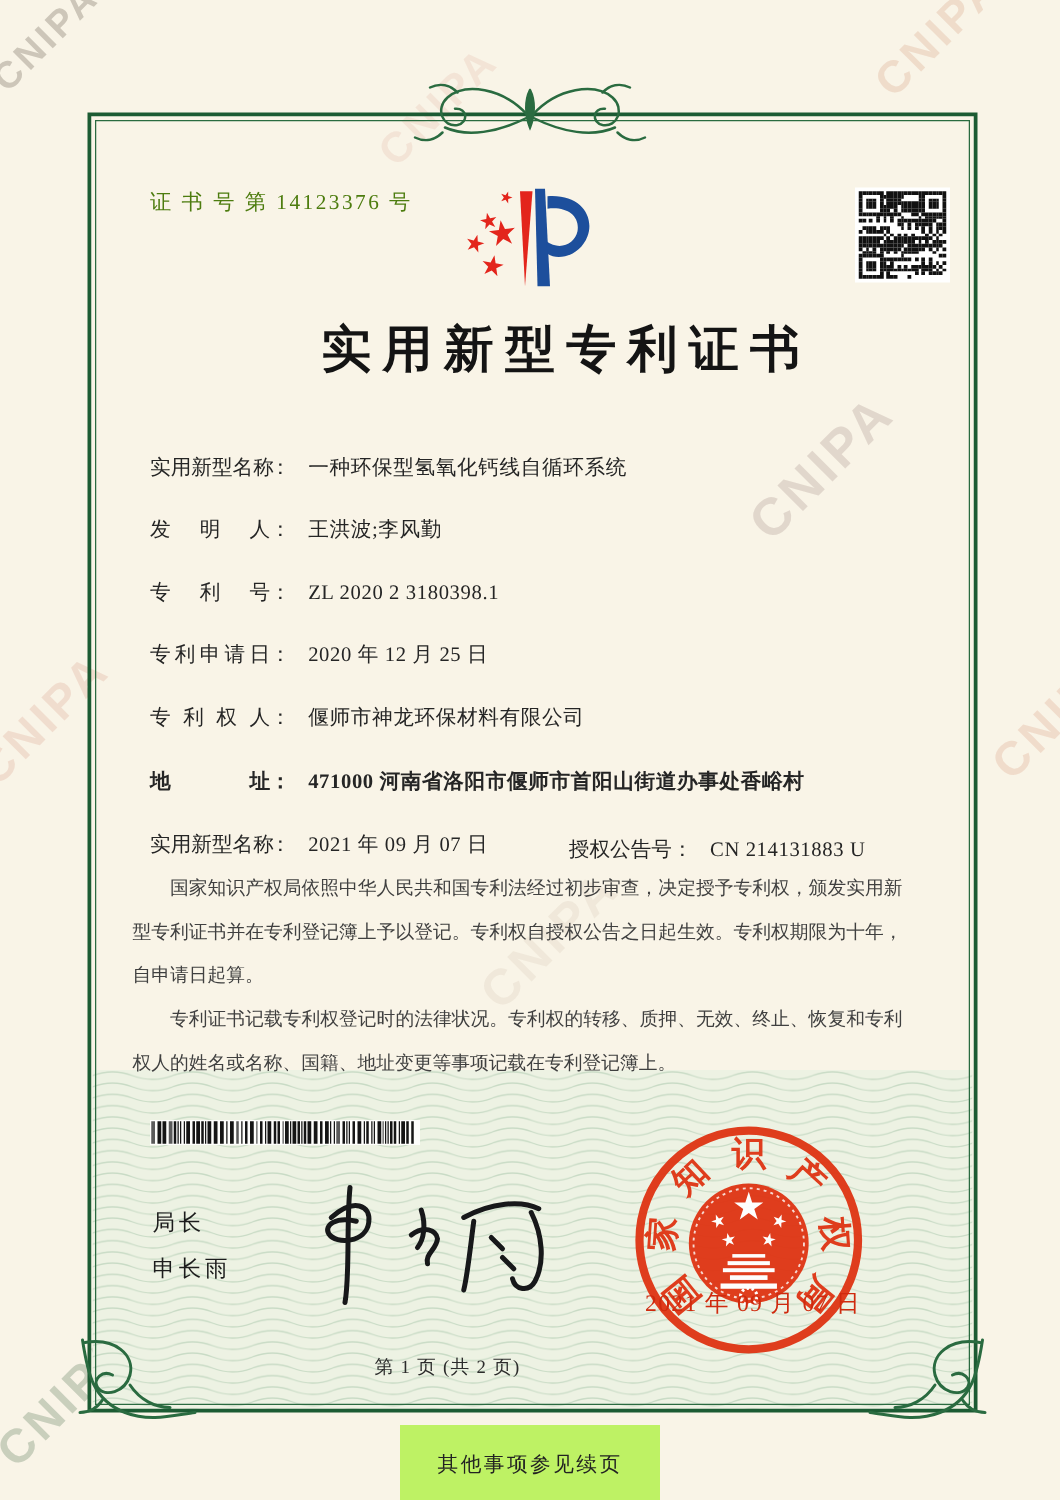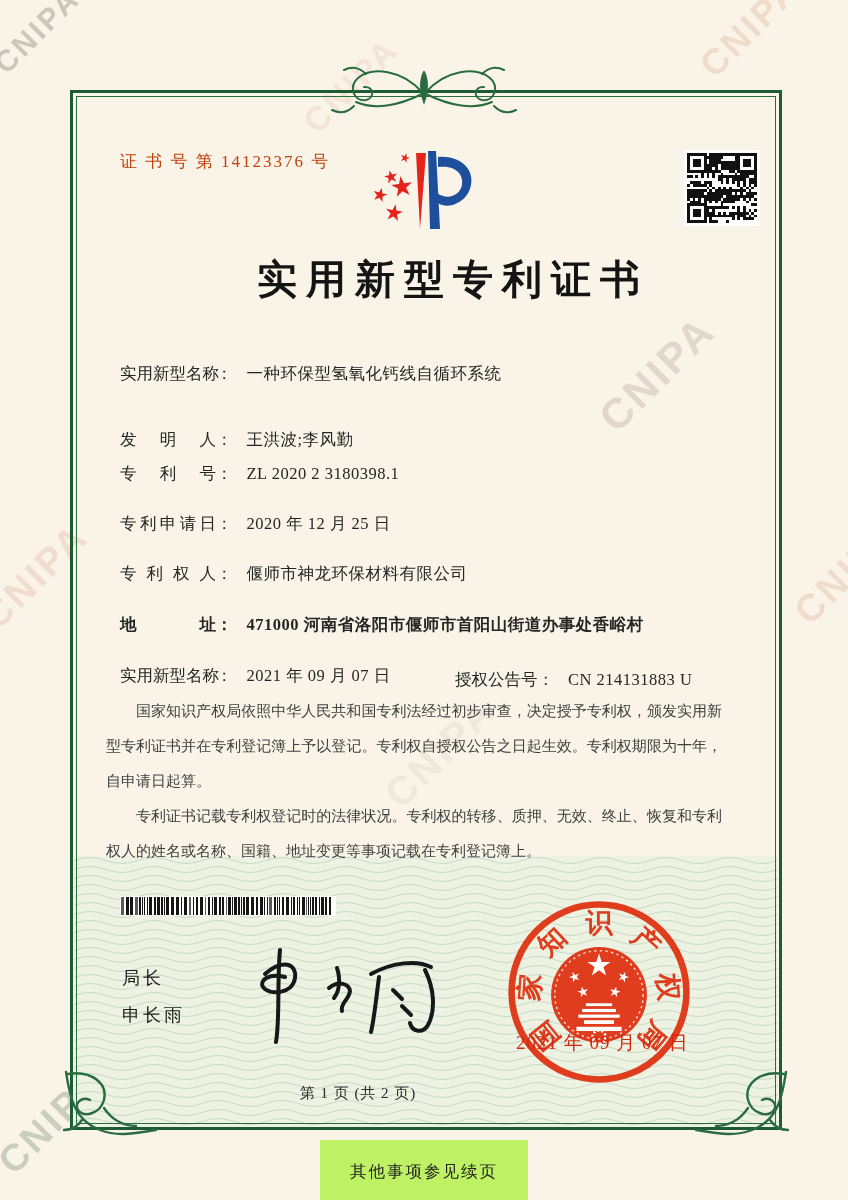--- a/index.html
+++ b/index.html
@@ -9,21 +9,21 @@
   .wm{position:absolute;font-family:"Liberation Sans",sans-serif;font-weight:bold;transform:rotate(-45deg);letter-spacing:3px;pointer-events:none;user-select:none;}
 
   #waveband{position:absolute;left:74px;top:856px;width:704px;height:272px;background:#edf2e3;}
   #waveband svg{display:block;}
 
   #borderbox{position:absolute;left:70px;top:90px;width:712px;height:1040px;border:3px solid #1c5b33;box-sizing:border-box;}
   #borderinner{position:absolute;left:3px;top:3px;right:3px;bottom:3px;border:1px solid #2a6b40;}
 
   .orn{position:absolute;pointer-events:none;}
 
-  #certno{position:absolute;left:120px;top:150px;font-size:17px;color:#c2410c;letter-spacing:2px;}
+  #certno{position:absolute;left:120px;top:150px;font-size:17px;color:#4d7c0f;letter-spacing:2px;}
 
   #logo{position:absolute;left:358px;top:143px;}
   #qr{position:absolute;left:684px;top:150px;width:76px;height:76px;background:#fff;padding:3px;box-sizing:border-box;}
   #qr .qgrid{display:grid;grid-template-columns:repeat(25,1fr);width:70px;height:70px;}
   #qr .qc{width:100%;height:100%;}
   #qr .on{background:#111;}
 
   #title{position:absolute;left:0;top:252px;width:848px;text-align:center;font-size:40px;font-weight:bold;color:#141414;letter-spacing:9px;margin-left:29px;}
 
   .frow{position:absolute;left:120px;width:650px;height:26px;font-size:16.5px;color:#252525;white-space:nowrap;}
@@ -753,21 +753,21 @@
         <div class="qc"></div>
         <div class="qc"></div>
       </div>
     </div>
 
   <div id="title">实用新型专利证书</div>
 
   <div class="frow" style="top:363px;">
     <span class="flabel">实用新型名称</span><span class="fcolon">：</span><span class="fvalue">一种环保型氢氧化钙线自循环系统</span>
   </div>
-  <div class="frow" style="top:429px;">
+  <div class="frow" style="top:413px;">
     <span class="flabel">发明人</span><span class="fcolon">：</span><span class="fvalue">王洪波;李风勤</span>
   </div>
   <div class="frow" style="top:463px;">
     <span class="flabel">专利号</span><span class="fcolon">：</span><span class="fvalue">ZL 2020 2 3180398.1</span>
   </div>
   <div class="frow" style="top:513px;">
     <span class="flabel">专利申请日</span><span class="fcolon">：</span><span class="fvalue">2020 年 12 月 25 日</span>
   </div>
   <div class="frow" style="top:563px;">
     <span class="flabel">专利权人</span><span class="fcolon">：</span><span class="fvalue">偃师市神龙环保材料有限公司</span>

